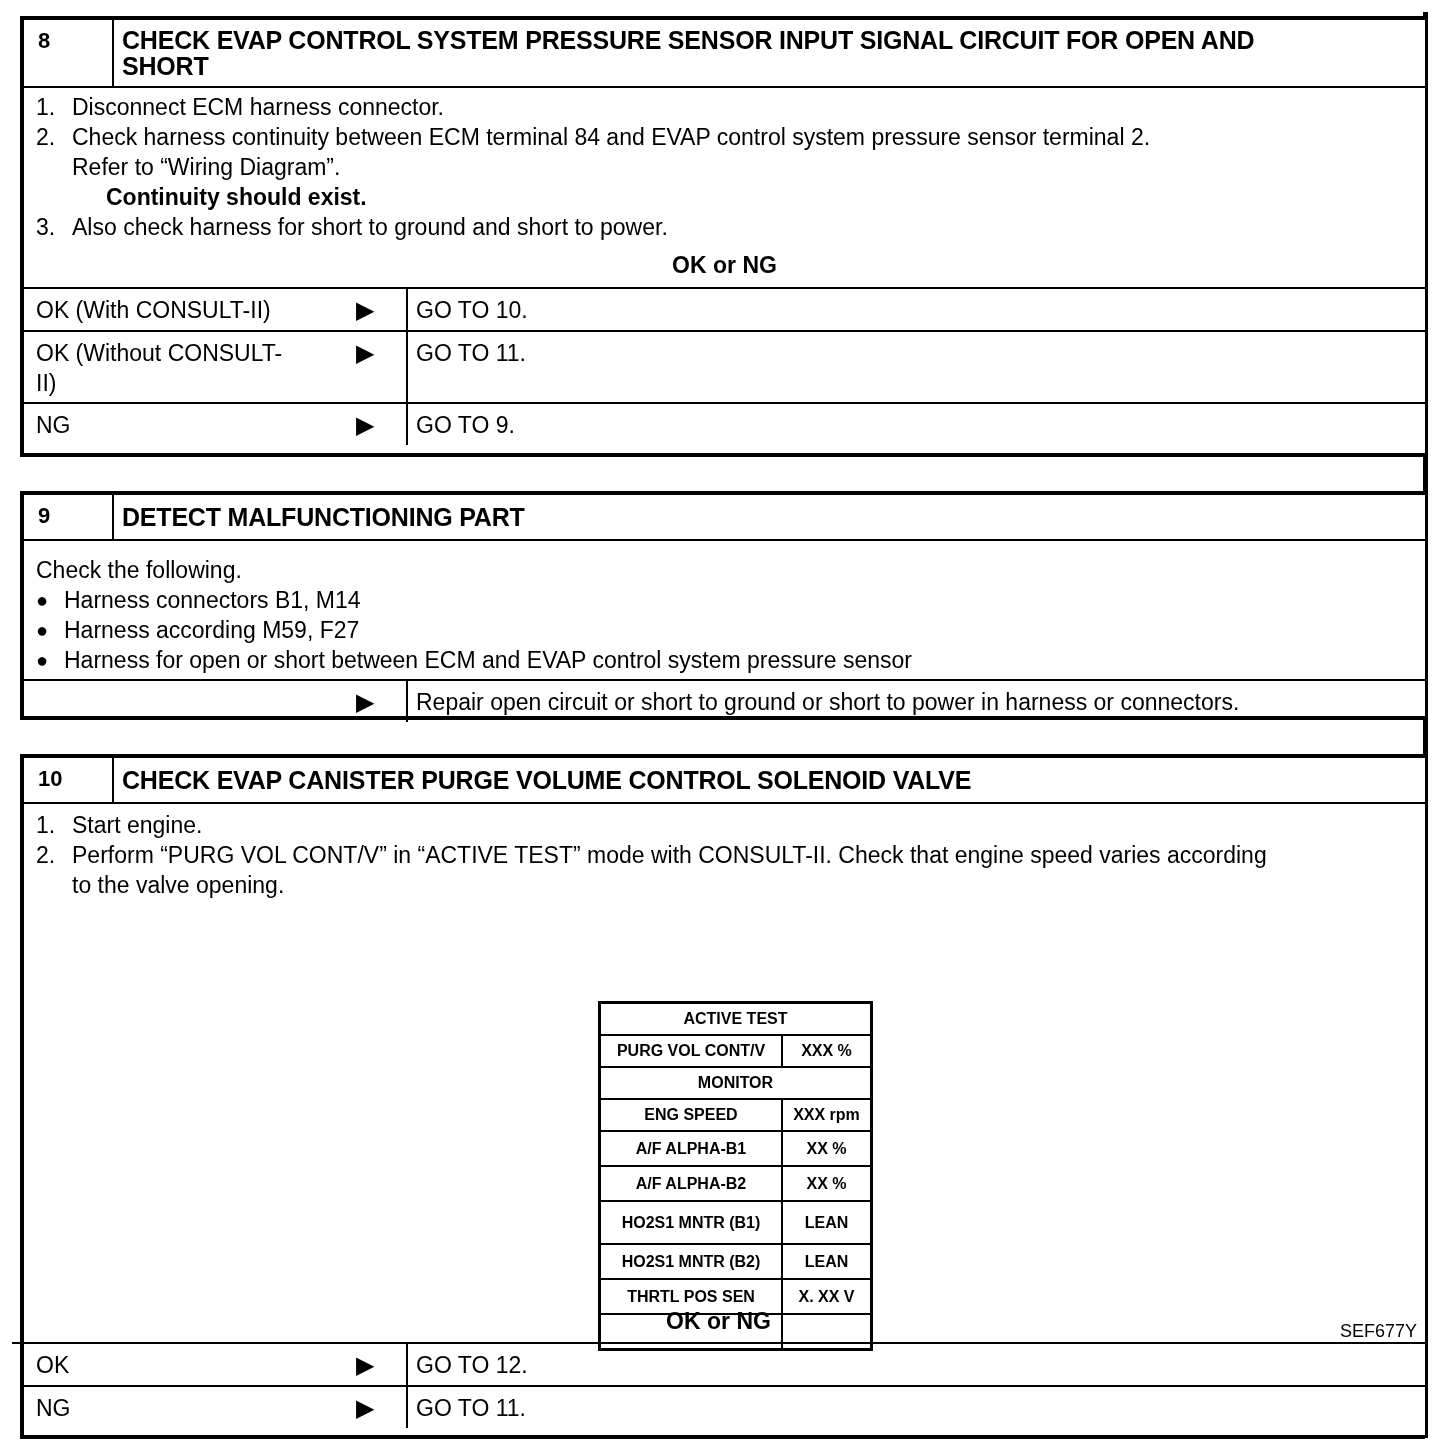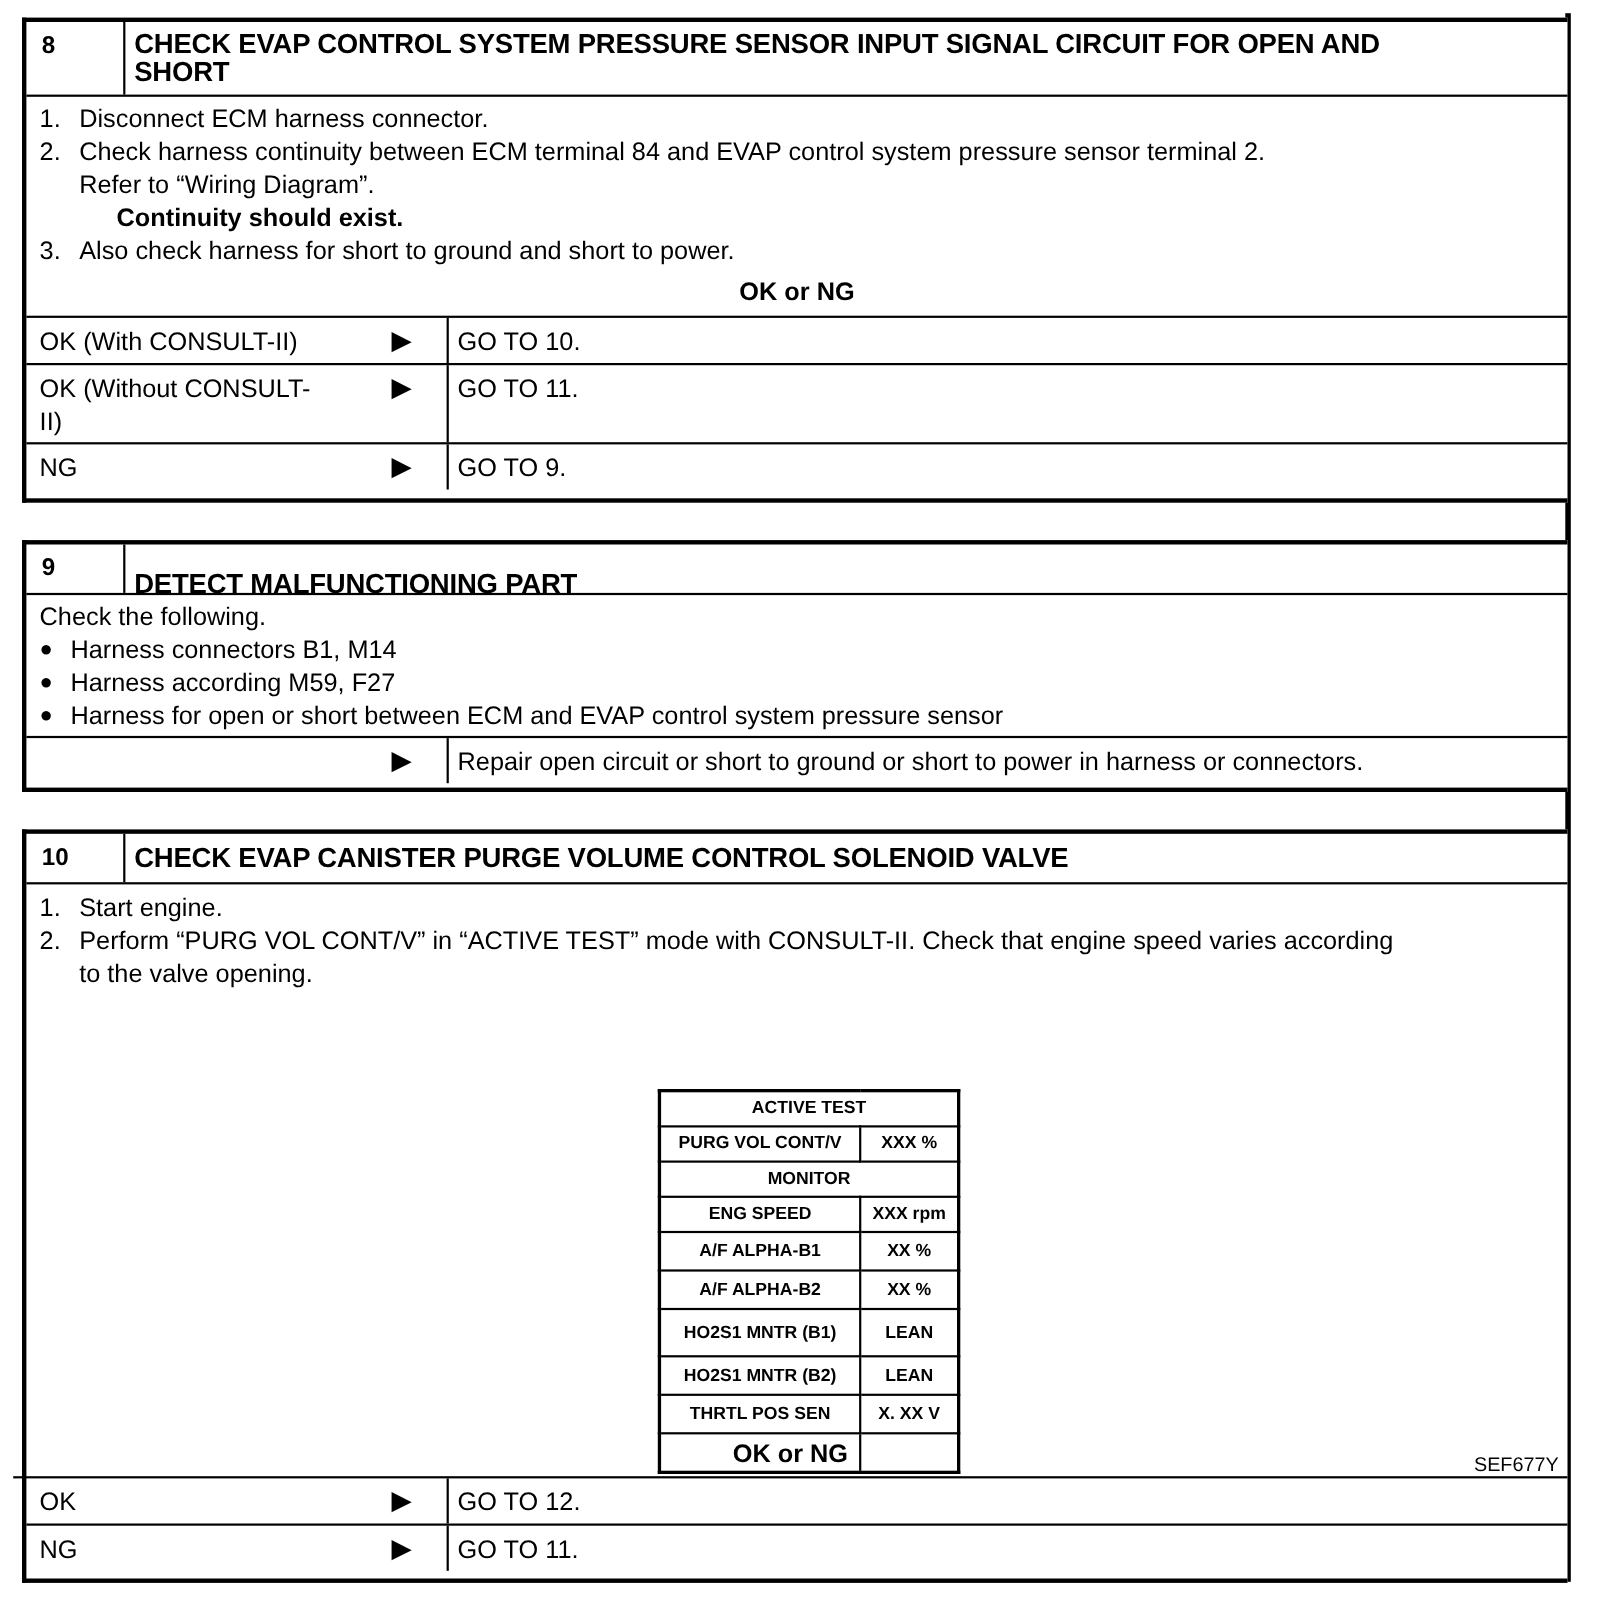--- a/index.html
+++ b/index.html
@@ -50,21 +50,21 @@
     display: inline-flex; align-items: center; justify-content: center; margin-right: 8px;
   }
   .consult-icon .inner {
     width: 10px; height: 15px; border: 2px solid #000; box-sizing: border-box; border-radius: 2px;
     position: relative;
   }
   .consult-icon .inner::after {
     content: ""; position: absolute; left: 1px; top: 1px; width: 4px; height: 4px; border: 1px solid #000;
   }
   .screen-table {
-    position: absolute; left: 574px; top: 186px; width: 275px;
+    position: absolute; left: 574px; top: 197px; width: 275px;
     border: 3px solid #000; border-collapse: collapse; font-weight: bold; font-size: 16px;
   }
   .screen-table td { border: 2px solid #000; text-align: center; padding: 0; }
   .ref-code { position: absolute; right: 8px; top: 512px; font-size: 18px; }
 </style>
 </head>
 <body>
 
 <div class="rail"></div>
 
@@ -117,23 +117,23 @@
         <span class="arrow">▶</span>
       </div>
       <div class="res-act">GO TO 9.</div>
     </div>
   </div>
 </div>
 
 <div class="section" style="top:491px; height:229px;">
   <div class="sec-header" style="height:44px;">
     <div class="sec-num">9</div>
-    <div class="sec-title" style="padding-top:23px;">DETECT MALFUNCTIONING PART</div>
-  </div>
-  <div class="sec-body" style="padding-bottom:4px;">
+    <div class="sec-title" style="padding-top:9px;">DETECT MALFUNCTIONING PART</div>
+  </div>
+  <div class="sec-body" style="padding-bottom:4px;margin-top:10px;">
     <div>Check the following.</div>
     <div class="bullet">
       <span class="dot">●</span>
       <span>Harness connectors B1, M14</span>
     </div>
     <div class="bullet">
       <span class="dot">●</span>
       <span>Harness according M59, F27</span>
     </div>
     <div class="bullet">

